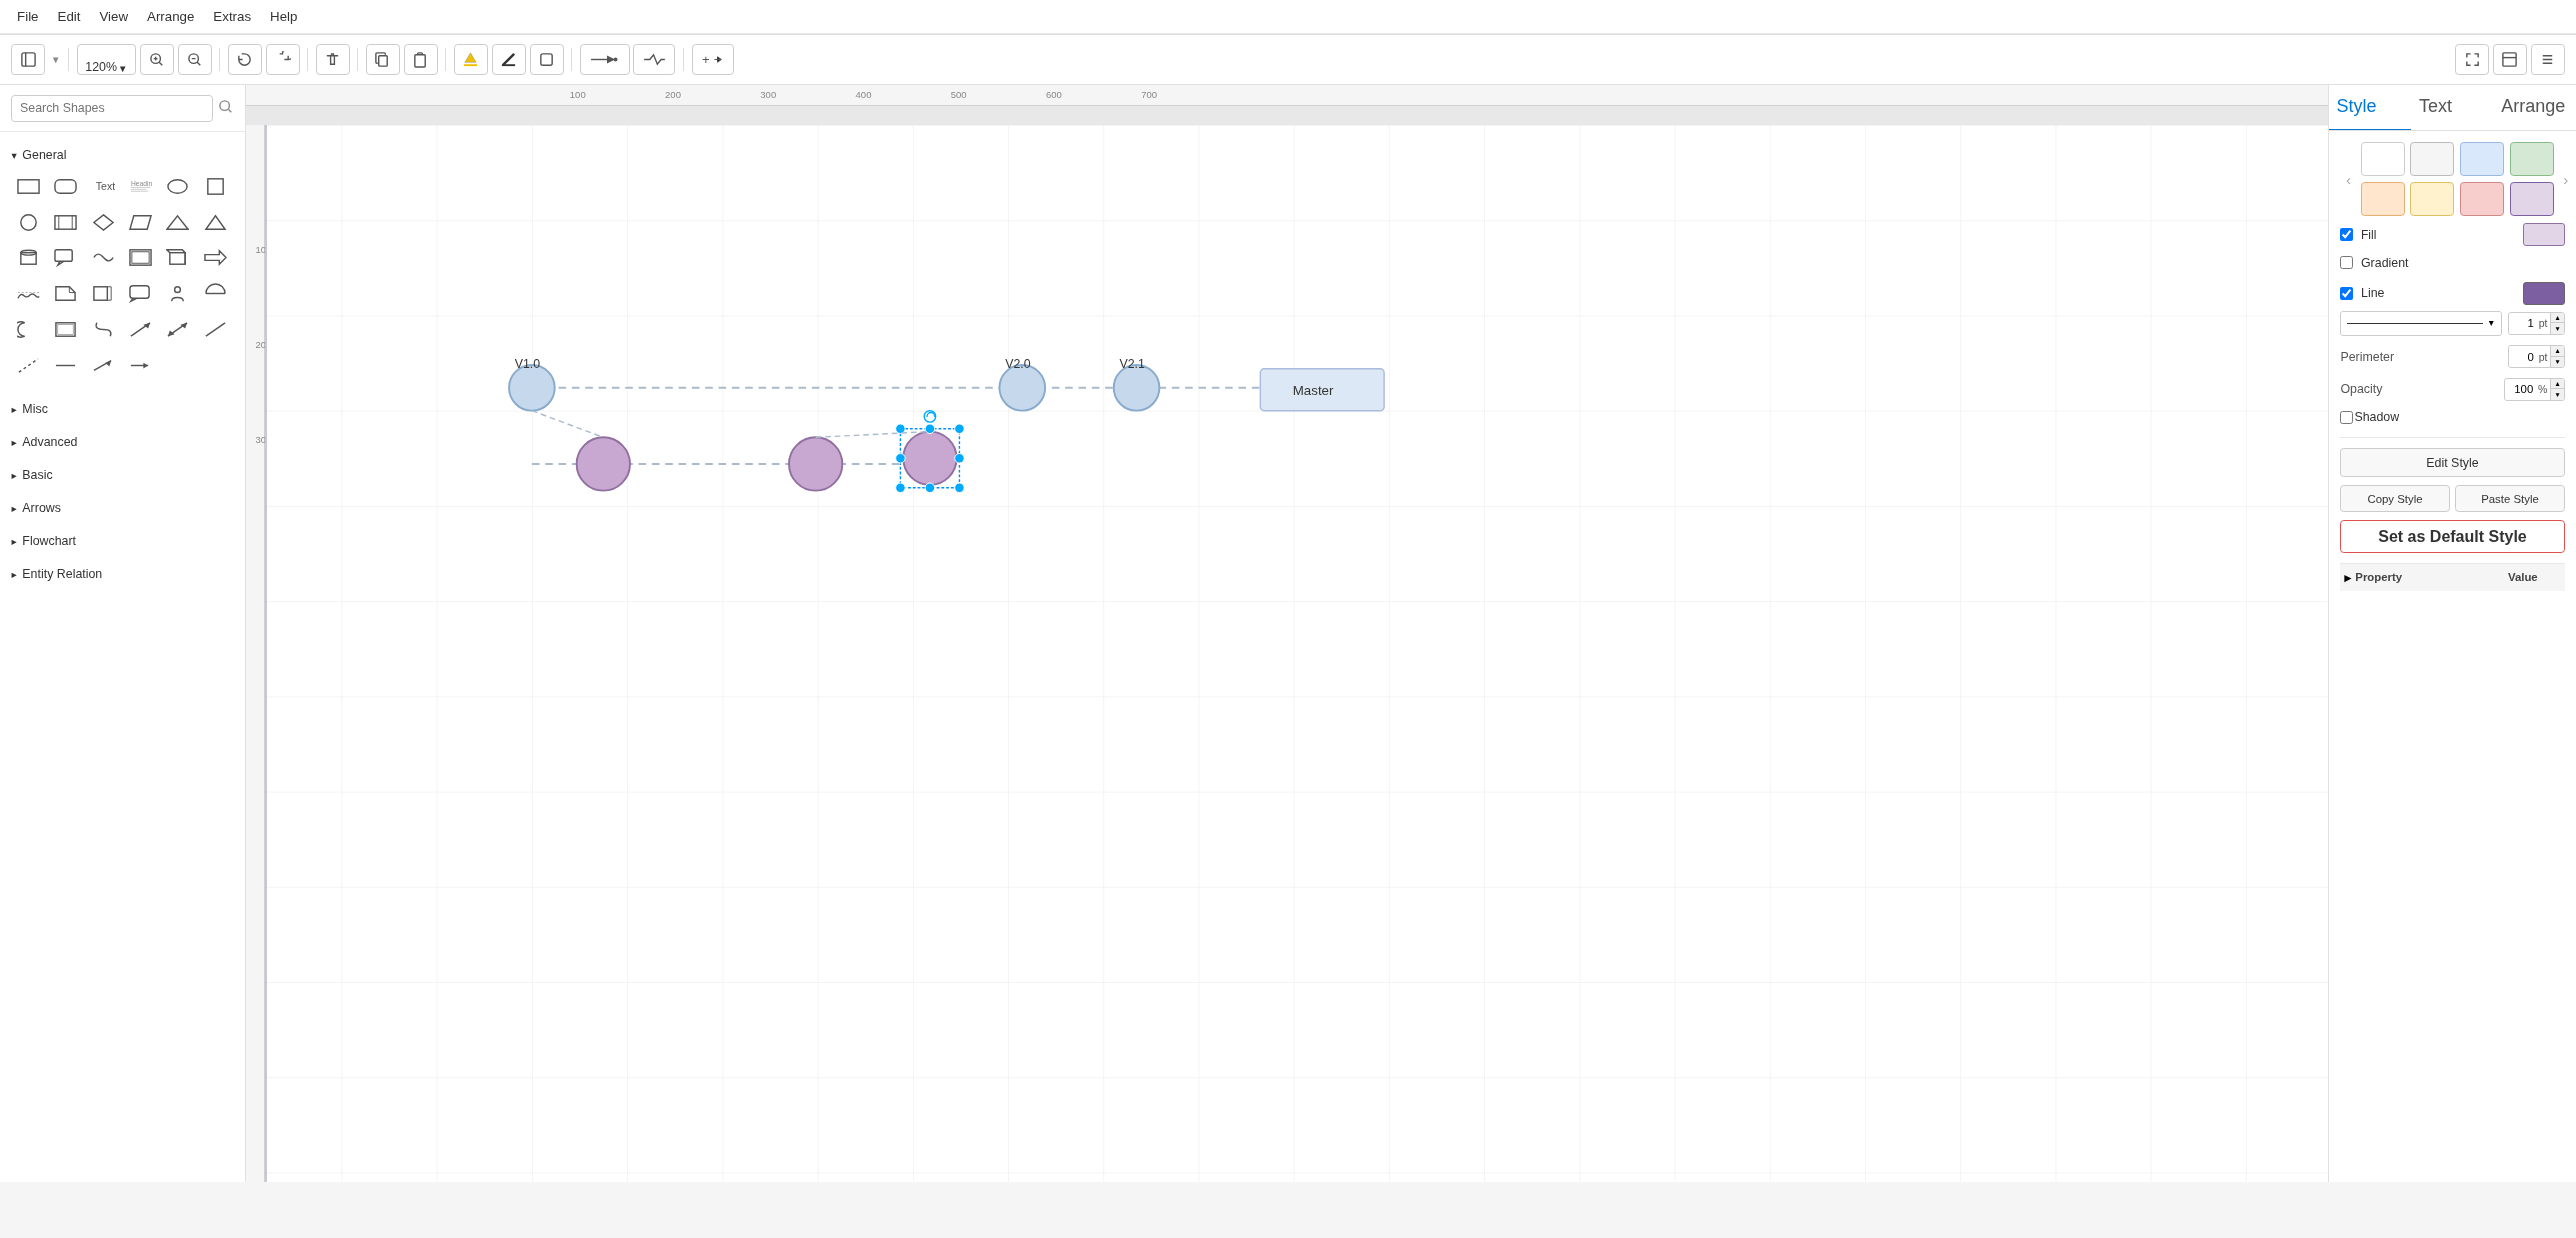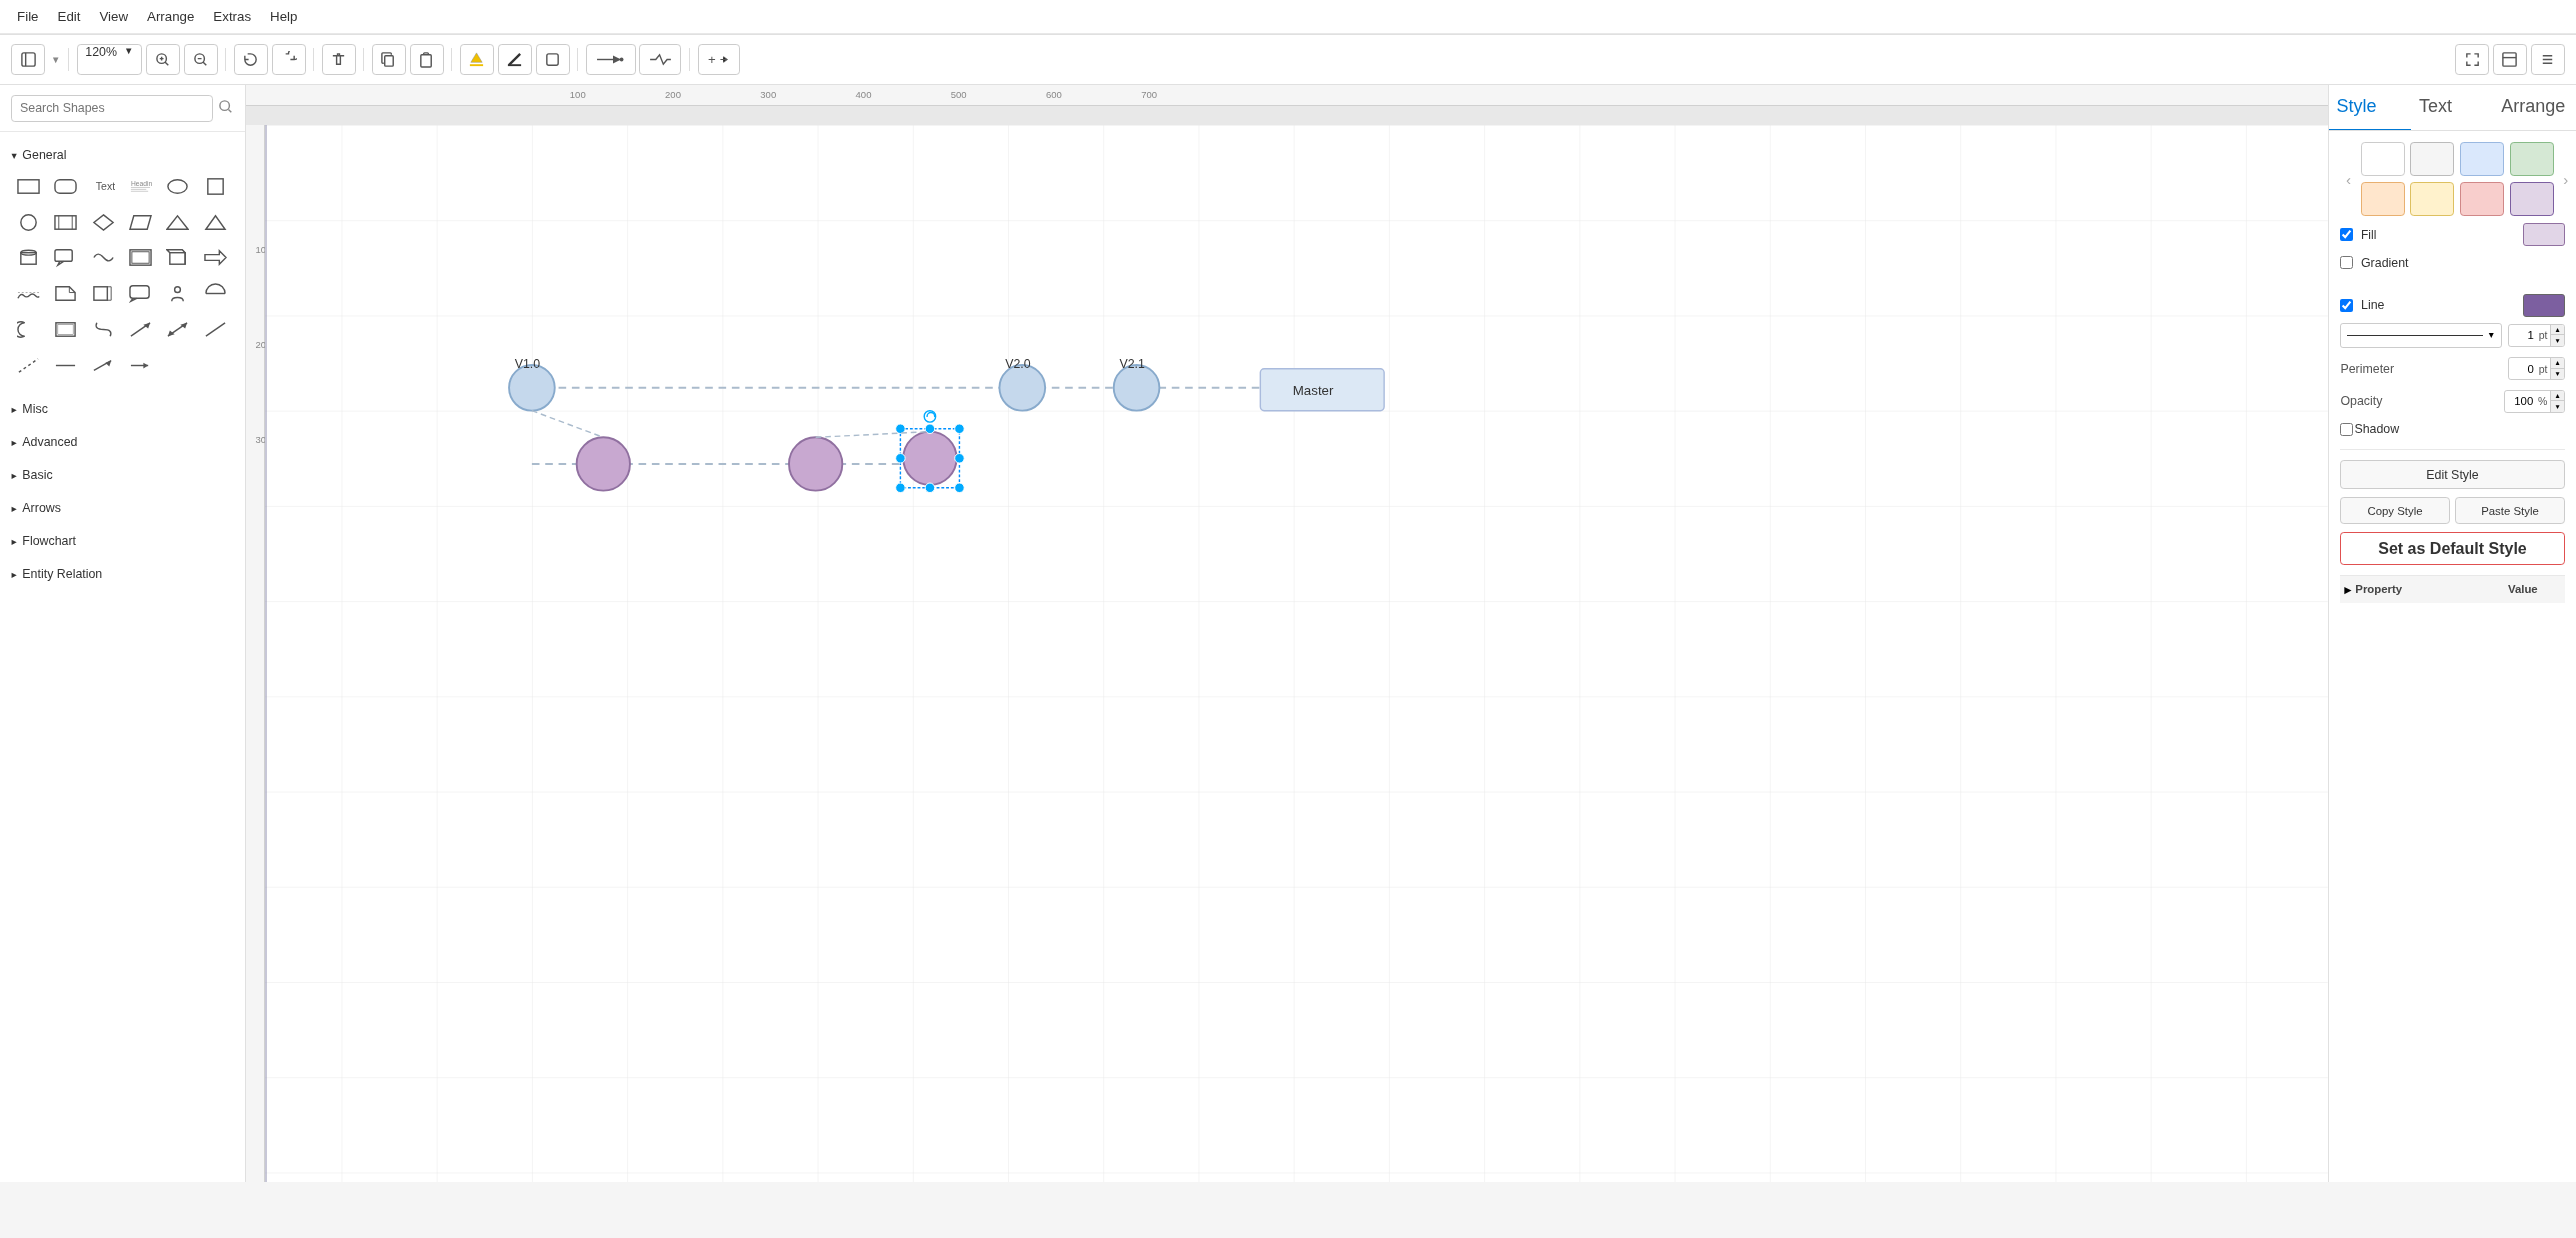--- a/index.html
+++ b/index.html
@@ -10,21 +10,21 @@
 
     
     #header { display: flex; flex-direction: column; background: #fff; border-bottom: 1px solid #e0e0e0; }
     #title-row { display: flex; align-items: center; height: 53px; padding: 0 15.2px; border-bottom: 1px solid #e8e8e8; }
     #menu-row { display: flex; align-items: center; height: 34px; padding: 0 7.6px; }
 
     
     #toolbar { display: flex; align-items: center; height: 50px; background: #fff; border-bottom: 1px solid #e0e0e0; padding: 0 11.4px; gap: 3.8px; }
     .toolbar-btn { width: 34px; height: 30.5px; border: 1px solid #ccc; background: #fff; border-radius: 3.8px; cursor: pointer; display: flex; align-items: center; justify-content: center; font-size: 15.2px; color: #555; }
     .toolbar-sep { width: 1px; height: 23px; background: #ddd; margin: 0 3.8px; }
-    .toolbar-zoom { display: flex; align-items: flex-start; border: 1px solid #ccc; border-radius: 3.8px; height: 30.5px; padding: 0 7.6px; gap: 7px; background: #fff; cursor: pointer; font-size: 12.4px; color: #333; }
+    .toolbar-zoom { display: flex; align-items: flex-end; border: 1px solid #ccc; border-radius: 3.8px; height: 30.5px; padding: 0 7.6px; gap: 1px; background: #fff; cursor: pointer; font-size: 12.4px; color: #333; }
 
     
     #main { display: flex; height: calc(1238px - 141px); }
 
     
     #left-sidebar { width: 246px; background: #fff; border-right: 1px solid #e0e0e0; display: flex; flex-direction: column; overflow: hidden; flex-shrink: 0; }
     #search-shapes { display: flex; align-items: center; padding: 9.5px 11.4px; border-bottom: 1px solid #e8e8e8; }
     #search-shapes input { flex: 1; border: 1px solid #ccc; border-radius: 3.8px; padding: 5.7px 7.6px; font-size: 12.4px; outline: none; }
     #shapes-list { flex: 1; overflow-y: auto; padding: 3.8px 0; }
     .shape-section { padding: 7.6px 11.4px 3.8px; }
@@ -565,21 +565,21 @@
       
       <div style="margin-bottom:9.5px;">
         <div style="display:flex;align-items:center;gap:7.6px;">
           <input type="checkbox" id="fill-check" checked="" style="cursor: pointer;">
           <label for="fill-check" style="font-size:12px;color:#333;flex:1;">Fill</label>
           <div style="width:42px;height:23px;background:#e1d5e7;border:1.4px solid #9070a0;border-radius:2.9px;cursor:pointer;"></div>
         </div>
       </div>
 
       
-      <div style="margin-bottom:24px;">
+      <div style="margin-bottom:12px;">
         <div style="display:flex;align-items:center;gap:7.6px;">
           <input type="checkbox" id="gradient-check" style="cursor: pointer;">
           <label for="gradient-check" style="font-size:12.4px;color:#333;">Gradient</label>
         </div>
       </div>
 
       
       <div style="margin-bottom:9.5px;">
         <div style="display:flex;align-items:center;gap:7.6px;margin-bottom:5.7px;">
           <input type="checkbox" id="line-check" checked="" style="cursor: pointer;">

